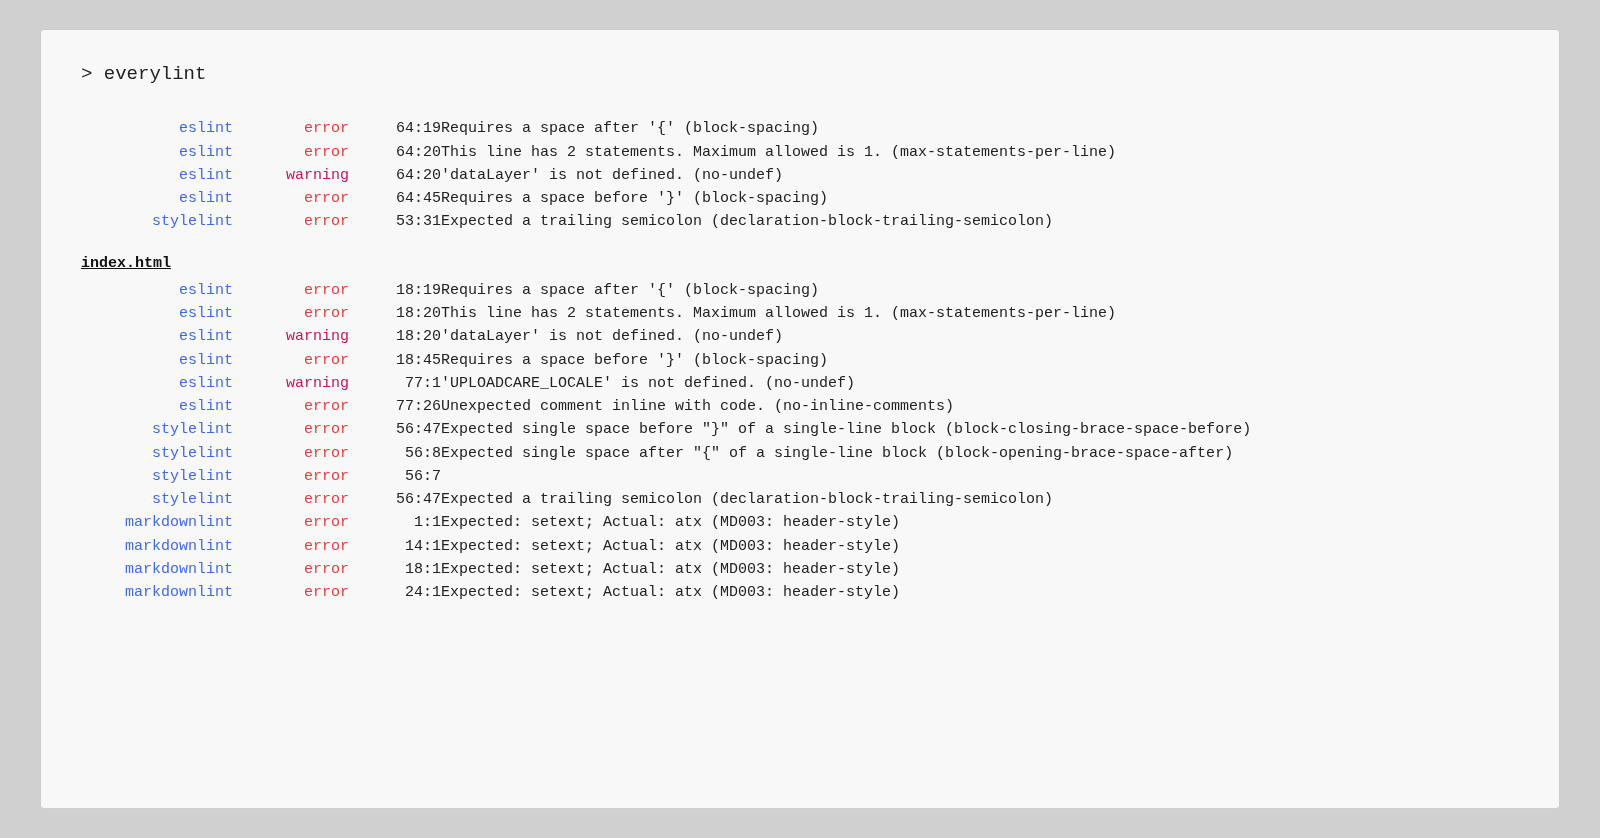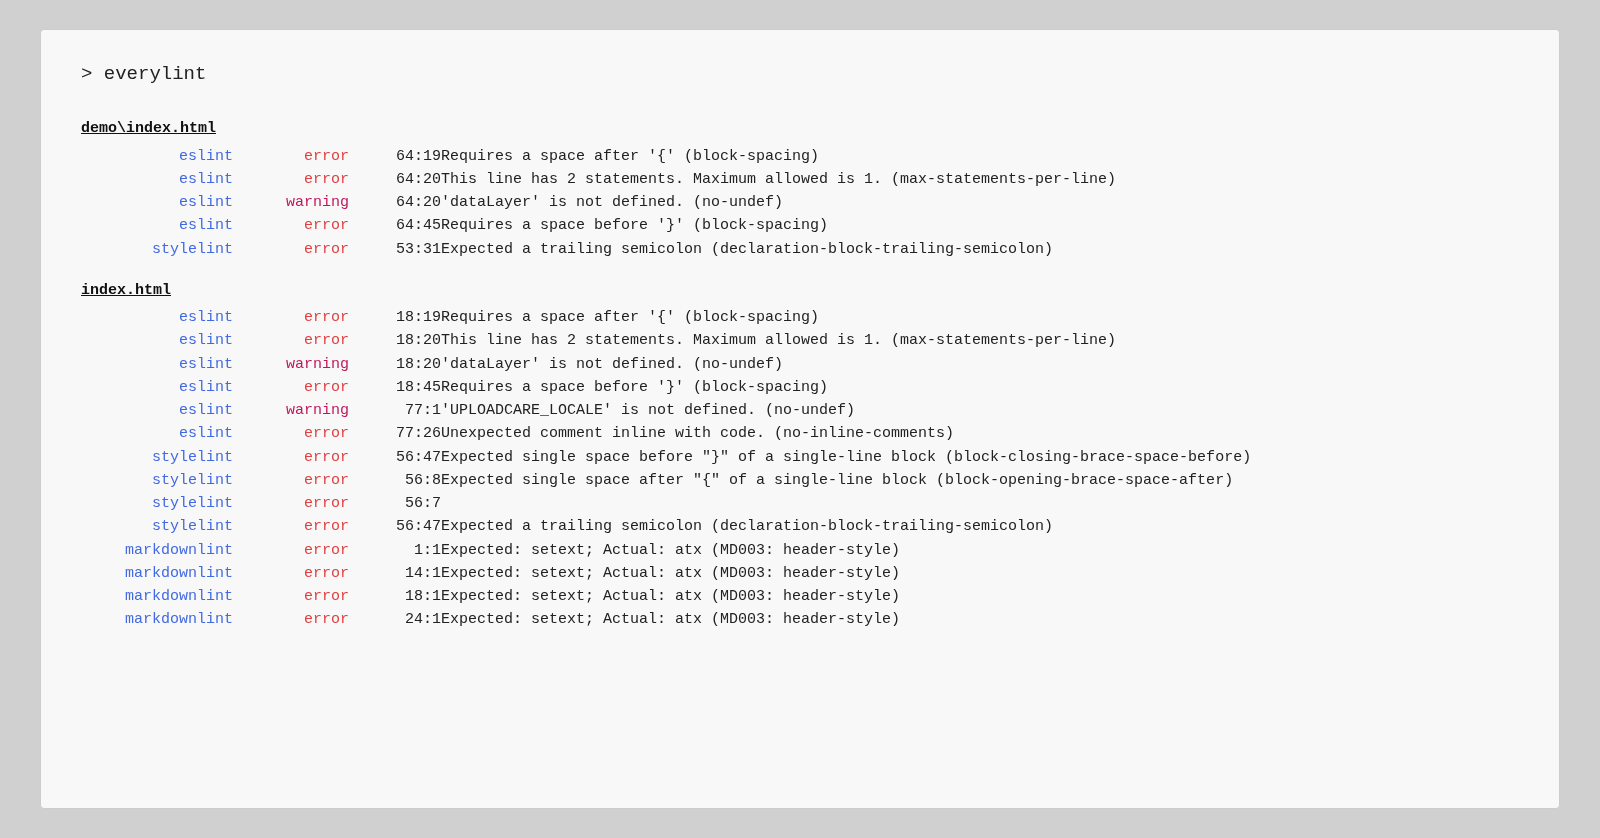--- a/index.html
+++ b/index.html
@@ -61,21 +61,20 @@
     }
     .level-error { color: #e04040; }
     .level-warning { color: #be185d; }
   </style>
 </head>
 <body>
 
 <div class="terminal">
   <div class="prompt">&gt; everylint</div>
   <div id="content">
-      <div class="file-header">demo\index.html</div>
       <div class="lint-row">
         <span class="col-linter">eslint</span>
         <span class="col-level level-error">error</span>
         <span class="col-pos">64:19</span>
         <span class="col-msg">Requires a space after '{' (block-spacing)</span>
       </div>
       <div class="lint-row">
         <span class="col-linter">eslint</span>
         <span class="col-level level-error">error</span>
         <span class="col-pos">64:20</span>

